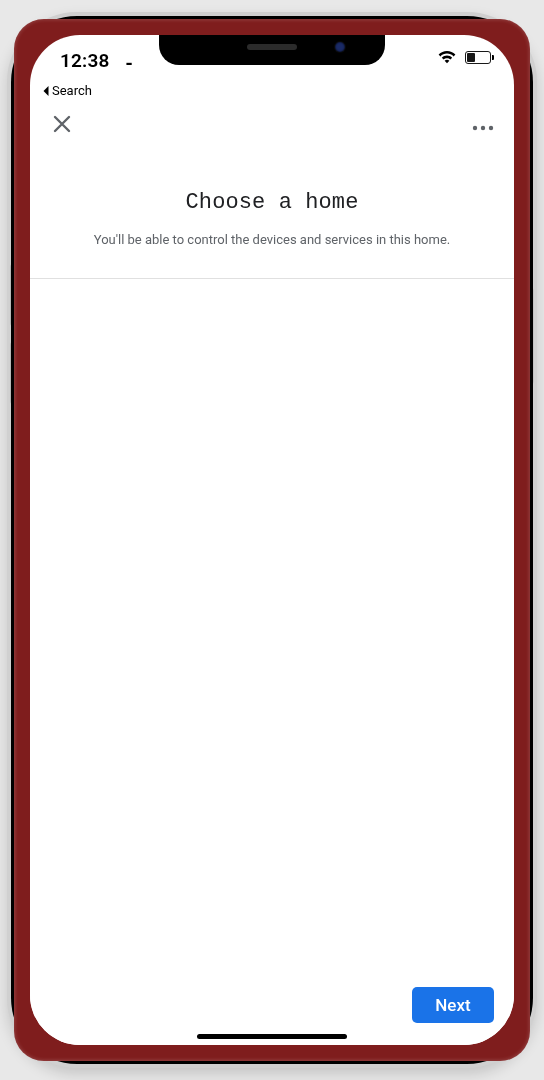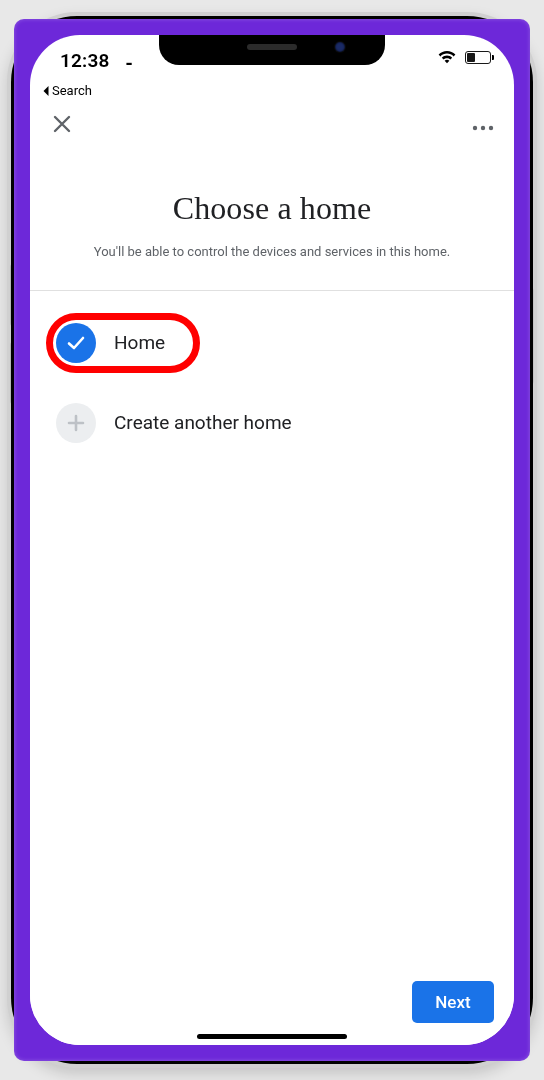--- a/index.html
+++ b/index.html
@@ -33,22 +33,22 @@
       height: 1048px;
       background: #000;
       border-radius: 66px;
     }
     .phone-bezel {
       position: absolute;
       left: 3px;
       top: 3px;
       right: 3px;
       bottom: 3px;
-      background: #6d28d9;
-      border-radius: 10px;
+      background: #7f1d1d;
+      border-radius: 30px;
       box-shadow: inset 0 0 4px rgba(255,255,255,0.25);
     }
     .phone-screen {
       position: absolute;
       left: 16px;
       top: 16px;
       right: 16px;
       bottom: 16px;
       background: #fff;
       border-radius: 50px;
@@ -203,23 +203,23 @@
       letter-spacing: 1px;
       cursor: pointer;
       padding: 4px 2px;
     }
 
     .title-block {
       text-align: center;
       padding: 42px 26px 28px 26px;
     }
     .title-block h1 {
-      font-family: Liberation Serif, serif;
+      font-family: Liberation Mono, monospace;
       font-weight: 400;
-      font-size: 32px;
+      font-size: 22px;
       color: #202124;
       letter-spacing: 0.1px;
     }
     .title-block p {
       margin-top: 16px;
       font-size: 13px;
       line-height: 1.45;
       color: #5f6368;
     }
 
@@ -279,21 +279,21 @@
       position: absolute;
       right: 20px;
       bottom: 22px;
     }
     .next-btn {
       background: #1a73e8;
       color: #fff;
       border: none;
       border-radius: 5px;
       min-width: 82px;
-      height: 42px;
+      height: 36px;
       font-size: 17px;
       font-family: "Google Sans", Roboto, Arial, sans-serif;
       font-weight: 500;
       cursor: pointer;
     }
 
     
     .home-indicator {
       position: absolute;
       bottom: 6px;
@@ -368,42 +368,20 @@
           </div>
         </div>
 
         <div class="title-block">
           <h1>Choose a home</h1>
           <p>You'll be able to control the devices and services in this home.</p>
         </div>
 
         <div class="divider"></div>
 
-        <div class="options">
-
-          <div class="option-row">
-            <div class="highlight-ring"></div>
-            <div class="circle selected">
-              <svg class="check-svg" width="22" height="22" viewBox="0 0 22 22">
-                <path d="M4 11.5 L9 16 L18 6" fill="none" stroke="#fff" stroke-width="2.6" stroke-linecap="round" stroke-linejoin="round"></path>
-              </svg>
-            </div>
-            <span class="option-label">Home</span>
-          </div>
-
-          <div class="option-row">
-            <div class="circle neutral">
-              <svg class="plus-svg" width="20" height="20" viewBox="0 0 20 20">
-                <path d="M10 3 L10 17 M3 10 L17 10" stroke="#bdc1c6" stroke-width="2.6" stroke-linecap="round"></path>
-              </svg>
-            </div>
-            <span class="option-label">Create another home</span>
-          </div>
-
-        </div>
 
         <div class="footer">
           <button class="next-btn">Next</button>
         </div>
 
         <div class="home-indicator"></div>
       </div>
 
     </div>
   </div>

